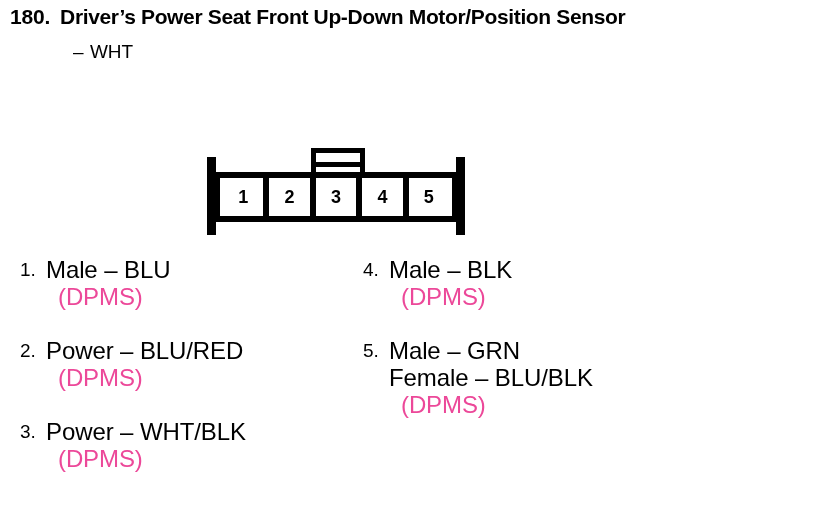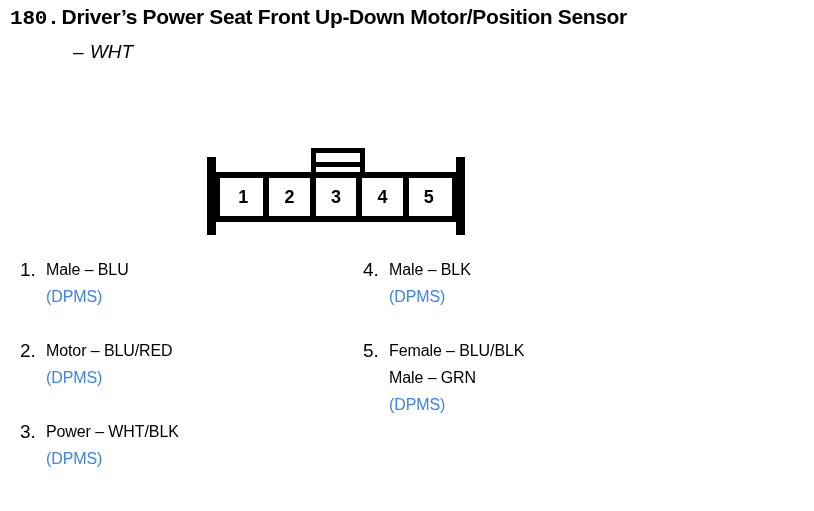--- a/index.html
+++ b/index.html
@@ -26,35 +26,33 @@
   #title-row {
     position: absolute;
     left: 10px;
     top: 5px;
     white-space: nowrap;
   }
   #title-number {
     font-size: 21px;
     font-weight: bold;
     letter-spacing: -0.2px;
-    font-family: Liberation Mono, monospace;
   }
   #title-text {
     font-size: 21px;
     font-weight: bold;
     letter-spacing: -0.35px;
-    margin-left: 2px;
+    margin-left: 10px;
   }
 
   #subtitle-list {
     position: absolute;
     left: 73px;
     top: 41px;
     width: 700px;
-    font-style: italic;
   }
   .subtitle-line {
     position: relative;
     height: 27px;
     font-size: 19px;
     white-space: nowrap;
     letter-spacing: -0.1px;
   }
   .subtitle-dash {
     display: inline-block;
@@ -165,27 +163,28 @@
   }
   .pin-entry-number {
     position: absolute;
     left: 0;
     top: 0;
     font-size: 19px;
     line-height: 27px;
     letter-spacing: -0.1px;
   }
   .pin-line {
-    font-size: 16px;
+    font-size: 24px;
     line-height: 27px;
     white-space: nowrap;
     letter-spacing: -0.1px;
   }
   .pin-line.dpms {
-    color: #3b82f6;
+    color: #ec4899;
+    margin-left: 12px;
   }
 </style>
 </head>
 <body>
 
 <div id="header">
 
   <div id="title-row">
     <span id="title-number">180.</span><span id="title-text">Driver’s Power Seat Front Up-Down Motor/Position Sensor</span>
   </div>
@@ -224,21 +223,21 @@
   <div id="column-left" class="pin-column">
 
     <div class="pin-entry">
       <span class="pin-entry-number">1.</span>
       <div class="pin-line">Male – BLU</div>
       <div class="pin-line dpms">(DPMS)</div>
     </div>
 
     <div class="pin-entry">
       <span class="pin-entry-number">2.</span>
-      <div class="pin-line">Motor – BLU/RED</div>
+      <div class="pin-line">Power – BLU/RED</div>
       <div class="pin-line dpms">(DPMS)</div>
     </div>
 
     <div class="pin-entry">
       <span class="pin-entry-number">3.</span>
       <div class="pin-line">Power – WHT/BLK</div>
       <div class="pin-line dpms">(DPMS)</div>
     </div>
 
   </div>
@@ -246,20 +245,20 @@
   <div id="column-right" class="pin-column">
 
     <div class="pin-entry">
       <span class="pin-entry-number">4.</span>
       <div class="pin-line">Male – BLK</div>
       <div class="pin-line dpms">(DPMS)</div>
     </div>
 
     <div class="pin-entry">
       <span class="pin-entry-number">5.</span>
+      <div class="pin-line">Male – GRN</div>
       <div class="pin-line">Female – BLU/BLK</div>
-      <div class="pin-line">Male – GRN</div>
       <div class="pin-line dpms">(DPMS)</div>
     </div>
 
   </div>
 
 </div>
 
 </body></html>

